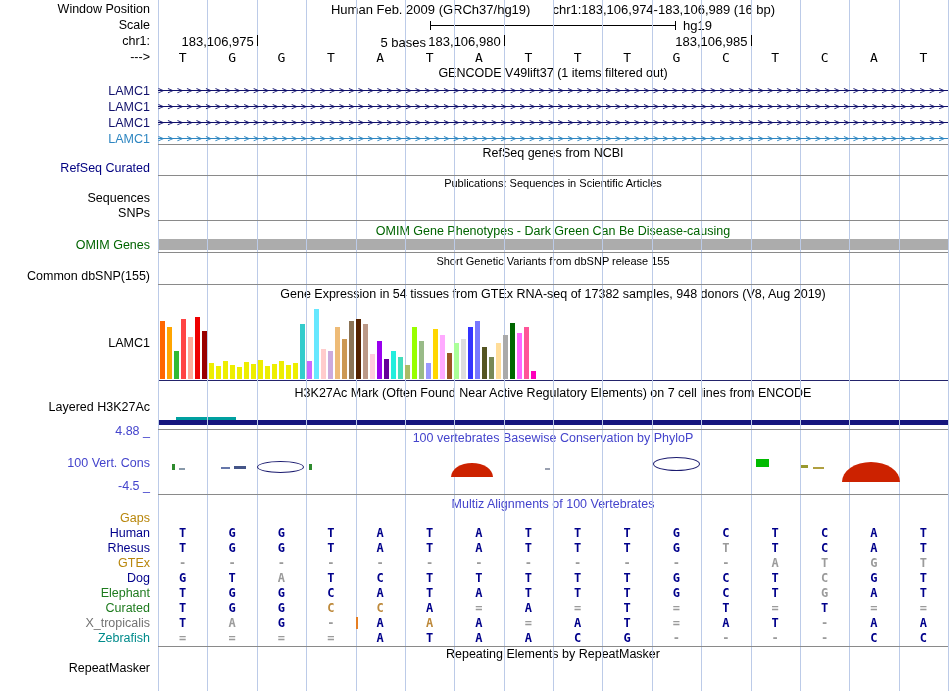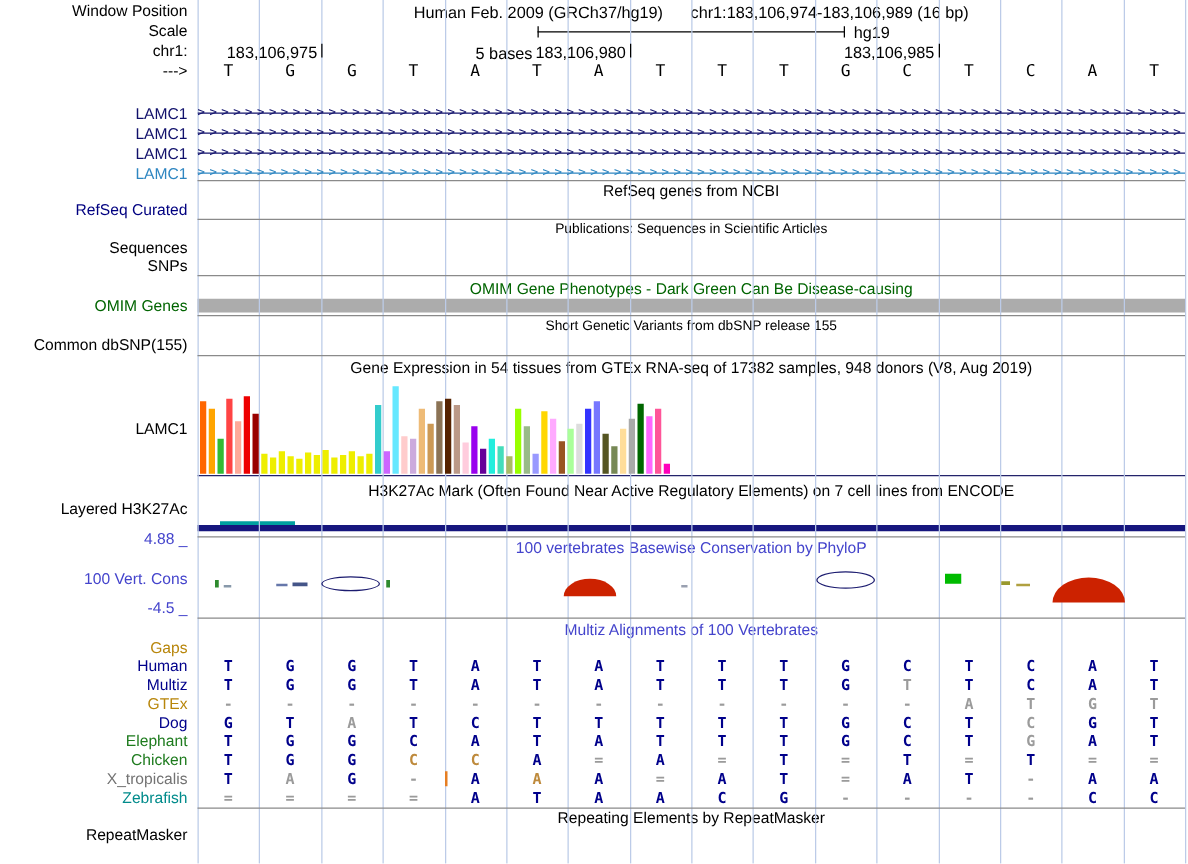--- a/index.html
+++ b/index.html
@@ -62,20 +62,21 @@
   <div class="scale-bases">5 bases</div>
   <div class="scale-line"></div>
   <div class="scale-tick" style="left:430px;"></div>
   <div class="scale-tick" style="left:675px;"></div>
   <div class="hg19">hg19</div>
 
   <div class="leftlbl" style="top:34px;">chr1:</div>
 
   <div class="leftlbl" style="top:50px;">---&gt;</div>
 
+  <div class="t-center f12" style="top:66px;">GENCODE V49lift37 (1 items filtered out)</div>
 
   <div class="t-center f12" style="top:146px;">RefSeq genes from NCBI</div>
   <div class="leftlbl navy" style="top:161px;">RefSeq Curated</div>
 
   <div class="t-center f11" style="top:177px;">Publications: Sequences in Scientific Articles</div>
   <div class="leftlbl" style="top:191px;">Sequences</div>
   <div class="leftlbl" style="top:206px;">SNPs</div>
 
   <div class="t-center f12 dgreen" style="top:224px;">OMIM Gene Phenotypes - Dark Green Can Be Disease-causing</div>
   <div class="leftlbl dgreen" style="top:238px;">OMIM Genes</div>
@@ -248,21 +249,21 @@
     <div class="alnletter" style="left: 454.25px; top: 526px; width: 49.375px; color: rgb(0, 0, 139);">A</div>
     <div class="alnletter" style="left: 503.625px; top: 526px; width: 49.375px; color: rgb(0, 0, 139);">T</div>
     <div class="alnletter" style="left: 553px; top: 526px; width: 49.375px; color: rgb(0, 0, 139);">T</div>
     <div class="alnletter" style="left: 602.375px; top: 526px; width: 49.375px; color: rgb(0, 0, 139);">T</div>
     <div class="alnletter" style="left: 651.75px; top: 526px; width: 49.375px; color: rgb(0, 0, 139);">G</div>
     <div class="alnletter" style="left: 701.125px; top: 526px; width: 49.375px; color: rgb(0, 0, 139);">C</div>
     <div class="alnletter" style="left: 750.5px; top: 526px; width: 49.375px; color: rgb(0, 0, 139);">T</div>
     <div class="alnletter" style="left: 799.875px; top: 526px; width: 49.375px; color: rgb(0, 0, 139);">C</div>
     <div class="alnletter" style="left: 849.25px; top: 526px; width: 49.375px; color: rgb(0, 0, 139);">A</div>
     <div class="alnletter" style="left: 898.625px; top: 526px; width: 49.375px; color: rgb(0, 0, 139);">T</div>
-    <div class="leftlbl" style="top: 541px; color: rgb(0, 0, 139);">Multiz</div>
+    <div class="leftlbl" style="top: 541px; color: rgb(0, 0, 139);">Rhesus</div>
     <div class="alnletter" style="left: 158px; top: 541px; width: 49.375px; color: rgb(0, 0, 139);">T</div>
     <div class="alnletter" style="left: 207.375px; top: 541px; width: 49.375px; color: rgb(0, 0, 139);">G</div>
     <div class="alnletter" style="left: 256.75px; top: 541px; width: 49.375px; color: rgb(0, 0, 139);">G</div>
     <div class="alnletter" style="left: 306.125px; top: 541px; width: 49.375px; color: rgb(0, 0, 139);">T</div>
     <div class="alnletter" style="left: 355.5px; top: 541px; width: 49.375px; color: rgb(0, 0, 139);">A</div>
     <div class="alnletter" style="left: 404.875px; top: 541px; width: 49.375px; color: rgb(0, 0, 139);">T</div>
     <div class="alnletter" style="left: 454.25px; top: 541px; width: 49.375px; color: rgb(0, 0, 139);">A</div>
     <div class="alnletter" style="left: 503.625px; top: 541px; width: 49.375px; color: rgb(0, 0, 139);">T</div>
     <div class="alnletter" style="left: 553px; top: 541px; width: 49.375px; color: rgb(0, 0, 139);">T</div>
     <div class="alnletter" style="left: 602.375px; top: 541px; width: 49.375px; color: rgb(0, 0, 139);">T</div>
@@ -316,21 +317,21 @@
     <div class="alnletter" style="left: 454.25px; top: 586px; width: 49.375px; color: rgb(0, 0, 139);">A</div>
     <div class="alnletter" style="left: 503.625px; top: 586px; width: 49.375px; color: rgb(0, 0, 139);">T</div>
     <div class="alnletter" style="left: 553px; top: 586px; width: 49.375px; color: rgb(0, 0, 139);">T</div>
     <div class="alnletter" style="left: 602.375px; top: 586px; width: 49.375px; color: rgb(0, 0, 139);">T</div>
     <div class="alnletter" style="left: 651.75px; top: 586px; width: 49.375px; color: rgb(0, 0, 139);">G</div>
     <div class="alnletter" style="left: 701.125px; top: 586px; width: 49.375px; color: rgb(0, 0, 139);">C</div>
     <div class="alnletter" style="left: 750.5px; top: 586px; width: 49.375px; color: rgb(0, 0, 139);">T</div>
     <div class="alnletter" style="left: 799.875px; top: 586px; width: 49.375px; color: rgb(155, 155, 155);">G</div>
     <div class="alnletter" style="left: 849.25px; top: 586px; width: 49.375px; color: rgb(0, 0, 139);">A</div>
     <div class="alnletter" style="left: 898.625px; top: 586px; width: 49.375px; color: rgb(0, 0, 139);">T</div>
-    <div class="leftlbl" style="top: 601px; color: rgb(30, 123, 30);">Chicken</div>
+    <div class="leftlbl" style="top: 601px; color: rgb(30, 123, 30);">Curated</div>
     <div class="alnletter" style="left: 158px; top: 601px; width: 49.375px; color: rgb(0, 0, 139);">T</div>
     <div class="alnletter" style="left: 207.375px; top: 601px; width: 49.375px; color: rgb(0, 0, 139);">G</div>
     <div class="alnletter" style="left: 256.75px; top: 601px; width: 49.375px; color: rgb(0, 0, 139);">G</div>
     <div class="alnletter" style="left: 306.125px; top: 601px; width: 49.375px; color: rgb(190, 138, 60);">C</div>
     <div class="alnletter" style="left: 355.5px; top: 601px; width: 49.375px; color: rgb(190, 138, 60);">C</div>
     <div class="alnletter" style="left: 404.875px; top: 601px; width: 49.375px; color: rgb(0, 0, 139);">A</div>
     <div class="alnletter" style="left: 454.25px; top: 601px; width: 49.375px; color: rgb(155, 155, 155);">=</div>
     <div class="alnletter" style="left: 503.625px; top: 601px; width: 49.375px; color: rgb(0, 0, 139);">A</div>
     <div class="alnletter" style="left: 553px; top: 601px; width: 49.375px; color: rgb(155, 155, 155);">=</div>
     <div class="alnletter" style="left: 602.375px; top: 601px; width: 49.375px; color: rgb(0, 0, 139);">T</div>

